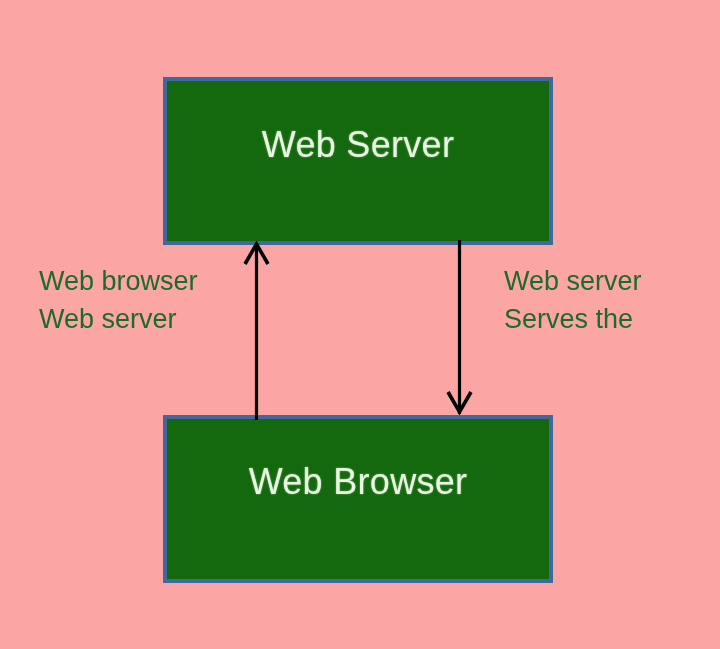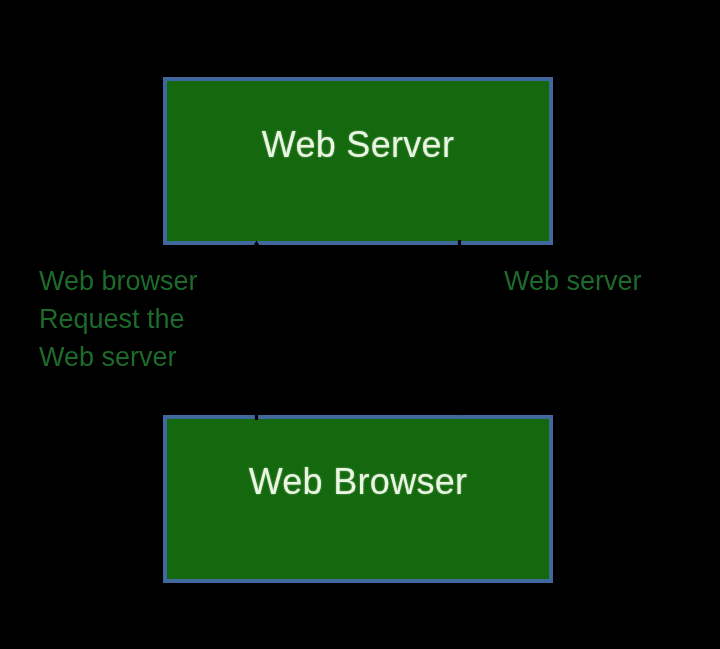--- a/index.html
+++ b/index.html
@@ -10,21 +10,21 @@
     width: 720px;
     height: 649px;
     background: #ffffff;
     font-family: "Liberation Sans", sans-serif;
     overflow: hidden;
   }
   #diagram {
     position: relative;
     width: 720px;
     height: 649px;
-    background: #000000;
+    background: #fca5a5;
   }
 
   
   .node {
     position: absolute;
     box-sizing: border-box;
     background: #14690e;
     border: 4px solid #41689c;
     display: flex;
     justify-content: center;
@@ -126,21 +126,21 @@
     <polyline class="arrow-head" points="9,24 20.5,4 32,24"></polyline>
   </svg>
 
   <svg class="arrow-svg" id="arrow-serve" viewBox="0 0 42 180">
     <line class="arrow-stroke" x1="20.5" y1="0" x2="20.5" y2="174"></line>
     <polyline class="arrow-head" points="9,152 20.5,172 32,152"></polyline>
   </svg>
 
   <div class="edge-caption" id="caption-request">
     <span class="caption-line">Web browser</span>
-    <span class="caption-line">Request the</span>
     <span class="caption-line">Web server</span>
   </div>
 
   <div class="edge-caption" id="caption-serve">
     <span class="caption-line">Web server</span>
+    <span class="caption-line">Serves the</span>
   </div>
 
 </div>
 
 </body></html>

